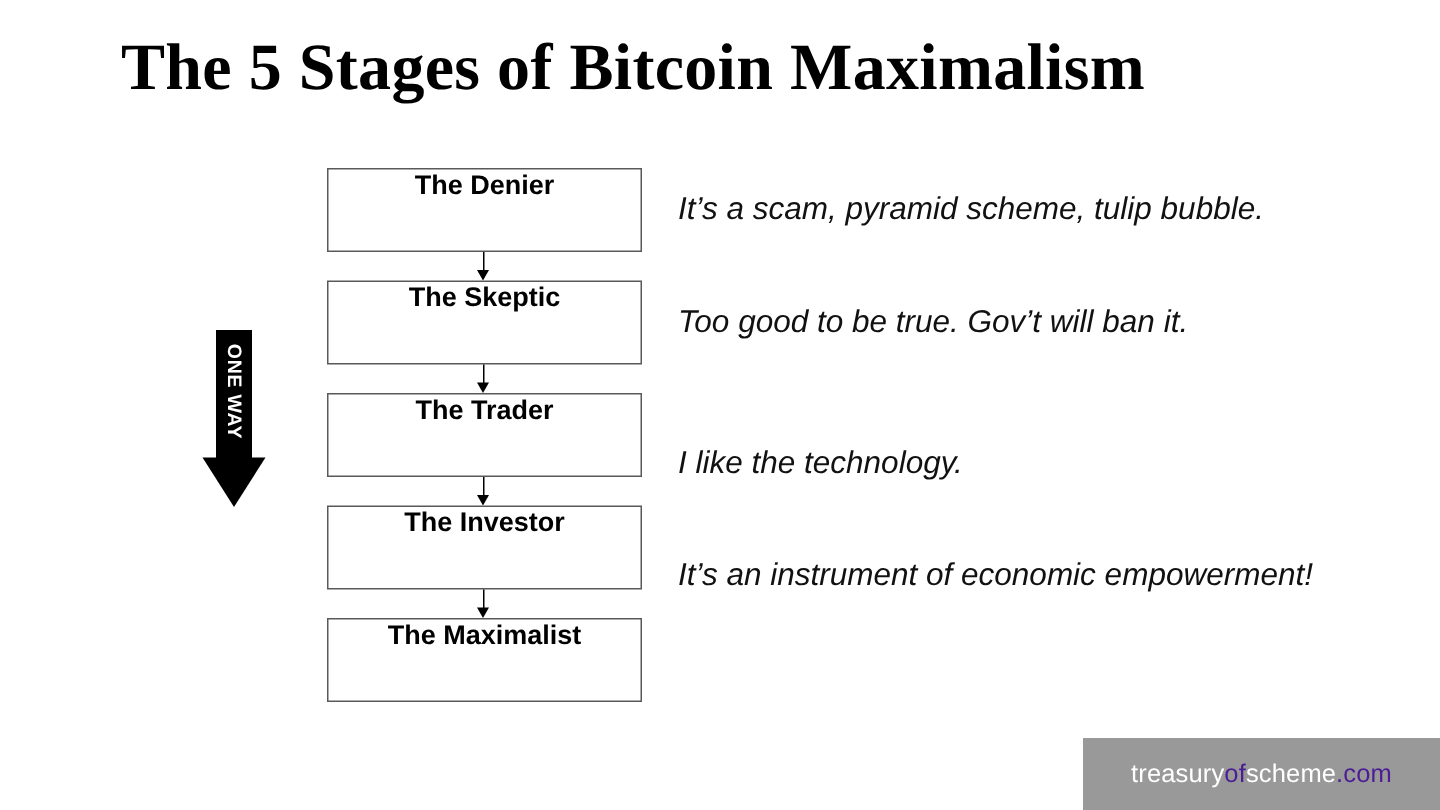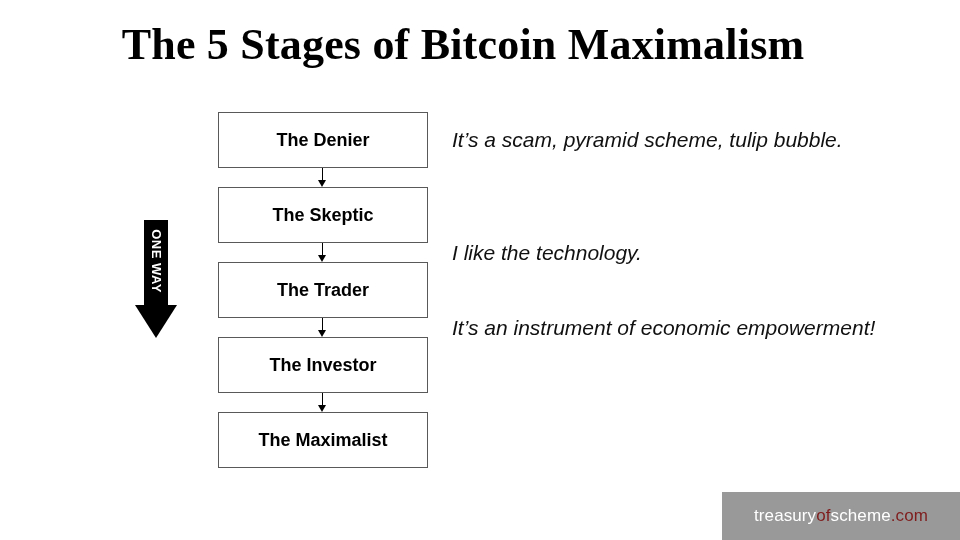--- a/index.html
+++ b/index.html
@@ -23,21 +23,20 @@
     top: 18px;
     width: 844px;
     text-align: center;
     font-family: "Liberation Serif", serif;
     font-weight: bold;
     font-size: 44px;
     line-height: 54px;
     letter-spacing: 0.2px;
     color: #000000;
     white-space: nowrap;
-    padding-left: 41px;
   }
 
   
   .one-way-sign {
     position: absolute;
     left: 135px;
     top: 220px;
     width: 42px;
     height: 118px;
   }
@@ -87,21 +86,21 @@
   .stage-row {
     position: relative;
   }
   .stage-box {
     box-sizing: border-box;
     width: 210px;
     height: 56px;
     border: 1px solid #595959;
     background: #ffffff;
     display: flex;
-    align-items: center;
+    align-items: flex-start;
     justify-content: center;
   }
   .stage-name {
     font-family: "Liberation Sans", sans-serif;
     font-weight: bold;
     font-size: 18px;
     color: #000000;
     white-space: nowrap;
   }
   .connector {
@@ -166,21 +165,21 @@
     font-size: 17px;
     letter-spacing: 0.1px;
     white-space: nowrap;
   }
   .wm-strong {
     font-weight: normal;
     color: #ffffff;
   }
   .wm-light {
     font-weight: normal;
-    color: #7f1d1d;
+    color: #4c1d95;
   }
 </style>
 </head>
 <body>
 
 <div class="slide-title">The 5 Stages of  Bitcoin Maximalism</div>
 
 <div class="one-way-sign">
   <div class="one-way-shaft"></div>
   <div class="one-way-head"></div>
@@ -233,20 +232,21 @@
     <div class="stage-box">
       <span class="stage-name">The Maximalist</span>
     </div>
   </div>
 
 </div>
 
 <div class="desc-list">
   <div class="desc-item">It’s a scam, pyramid scheme, tulip bubble.</div>
   <div class="desc-spacer"></div>
+  <div class="desc-item">Too good to be true. Gov’t will ban it.</div>
   <div class="desc-spacer"></div>
   <div class="desc-spacer"></div>
   <div class="desc-item">I like the technology.</div>
   <div class="desc-spacer"></div>
   <div class="desc-item">It’s an instrument of economic empowerment!</div>
 </div>
 
 <div class="watermark">
   <div class="watermark-text">
     <span class="wm-strong">treasury</span><span class="wm-light">of</span><span class="wm-strong">scheme</span><span class="wm-light">.com</span>

